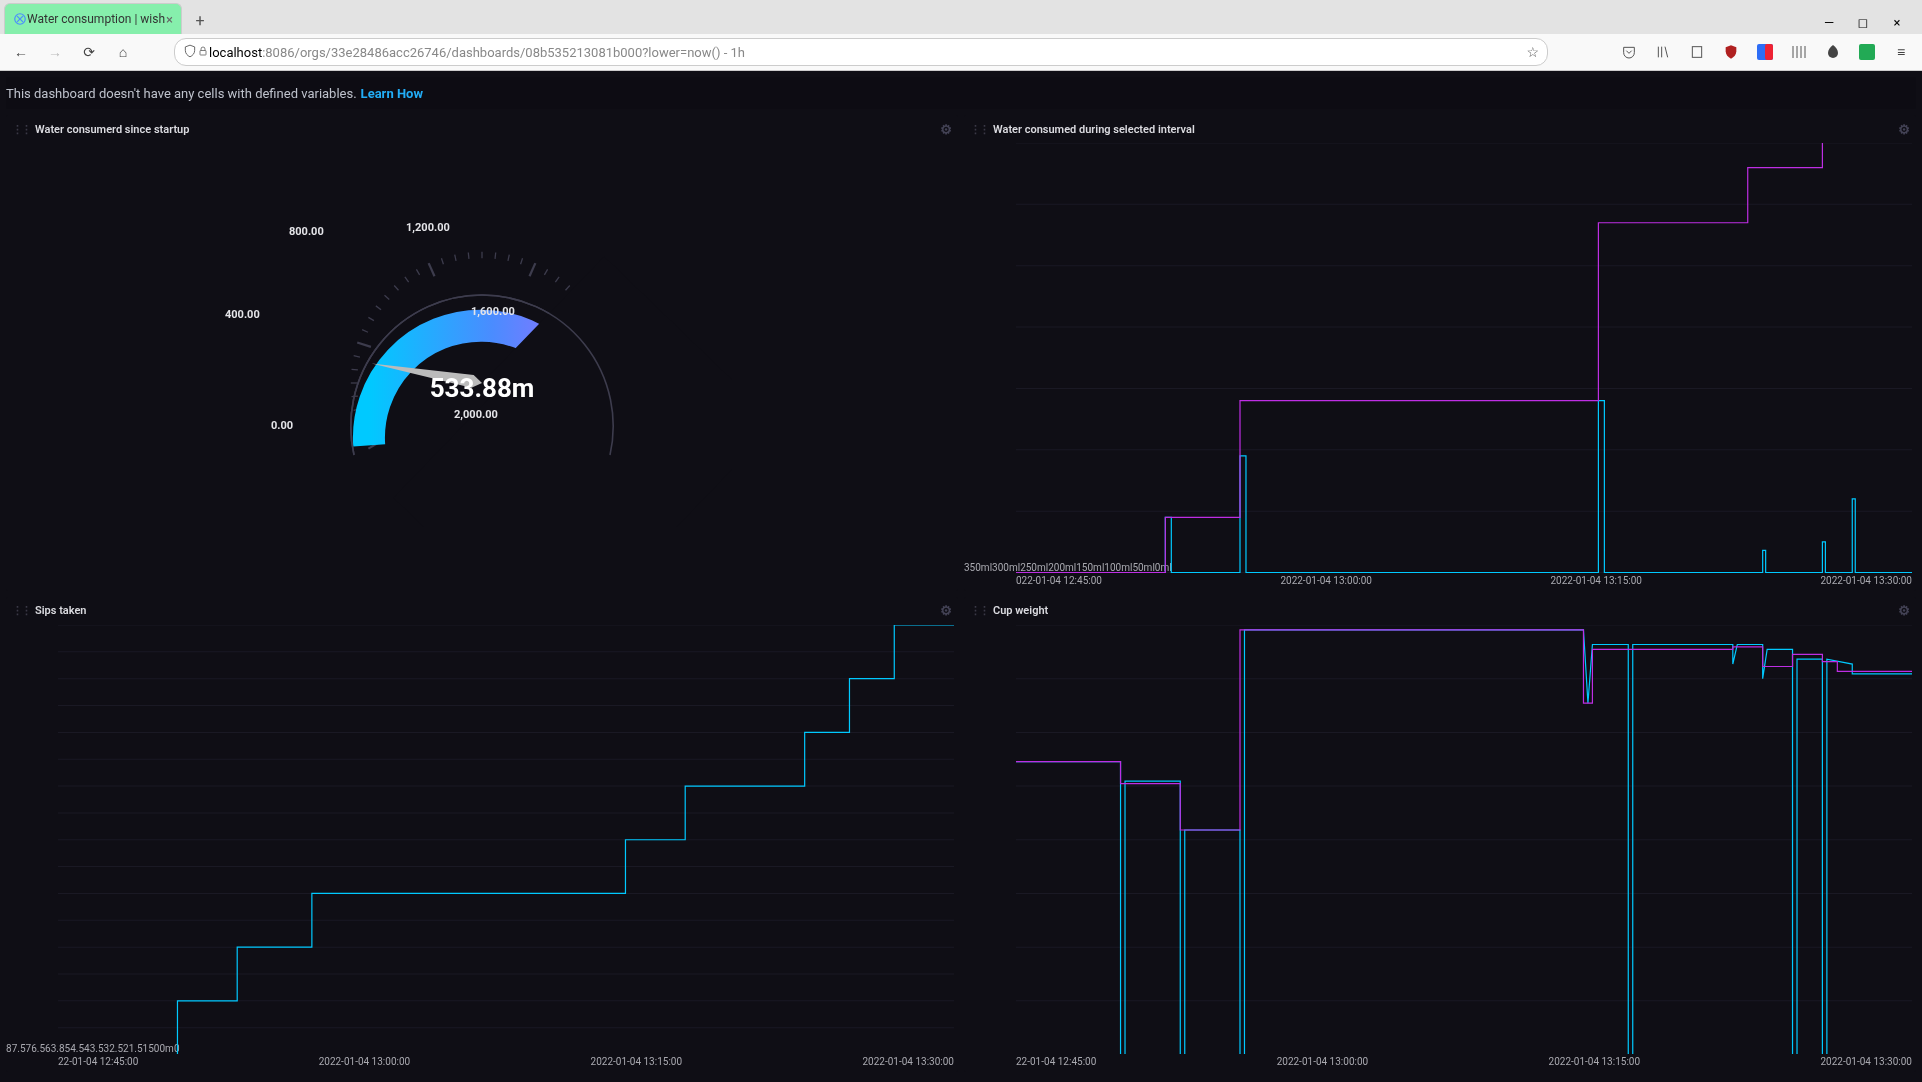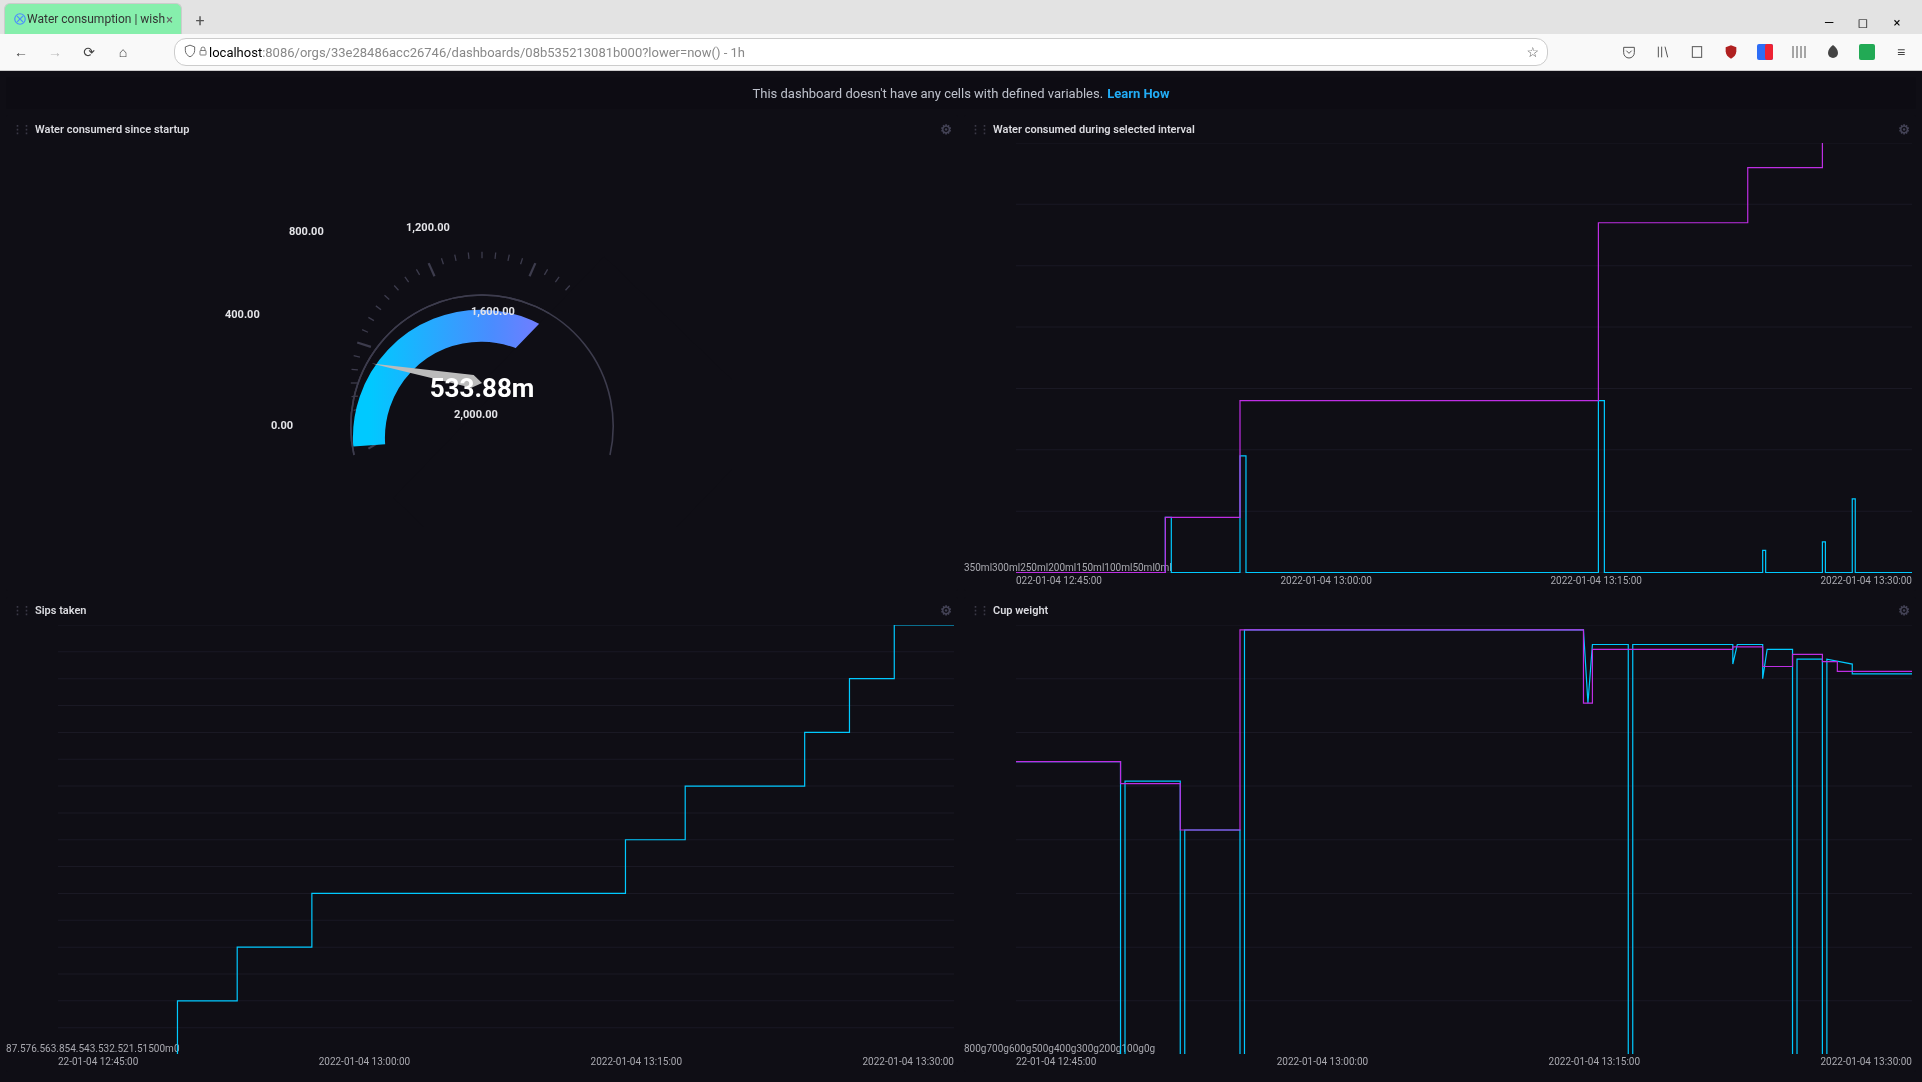--- a/index.html
+++ b/index.html
@@ -32,21 +32,21 @@
   .tbtn { width:26px; height:26px; display:flex; align-items:center; justify-content:center; color:#444; font-size:14px; border-radius:4px; }
   .urlbar { flex:1; height:26px; background:#fff; border:1px solid #ccc; border-radius:12px; display:flex; align-items:center; padding:0 8px; font-size:13px; color:#555; gap:0; margin:0 60px 0 30px; }
   .urlbar .lock { font-size:12px; }
   .urlbar .star { margin-left:auto; font-size:14px; color:#555; }
   .url-host { color:#000; }
   .url-rest { color:#888; }
   .rightbtns { display:flex; gap:8px; }
 
   
   .page { flex:1; background:var(--bg-page); display:flex; flex-direction:column; padding:6px 6px 10px 6px; gap:6px; }
-  .banner { height:32px; background:var(--bg-banner); border-radius:2px; display:flex; align-items:center; justify-content:center; font-size:13px; color:#bec2cc; }
+  .banner { height:32px; background:var(--bg-banner); border-radius:2px; display:flex; align-items:center; font-size:13px; color:#bec2cc; }
   .banner a { color:var(--cyan-dim); margin-left:4px; text-decoration:none;font-weight:bold; }
 
   .grid { flex:1; display:grid; grid-template-columns:1fr 1fr; grid-template-rows:1fr 1fr; gap:6px; }
   .panel { background:var(--bg-panel); border-radius:2px; display:flex; flex-direction:column; position:relative; overflow:hidden; min-height:0; }
   .phead { height:20px; display:flex; align-items:center; padding:4px 6px; color:#dbdbe0; font-size:11px; font-weight:600; }
   .phead .handle { color:#3a3946; margin-right:5px; letter-spacing:-2px; font-size:11px;}
   .gear { margin-left:auto; color:#434255; font-size:13px; }
   .pbody { flex:1; position:relative; min-height:0; }
 
   
@@ -361,31 +361,20 @@
       </div>
 
       <div class="panel">
         <div class="phead">
           <span class="handle">⋮⋮</span>
           <span>Cup weight</span>
           <span class="gear">⚙</span>
         </div>
         <div class="pbody">
             <div class="chart" id="chart-cup">
-              <div class="yaxis">
-                <span>800g</span>
-                <span>700g</span>
-                <span>600g</span>
-                <span>500g</span>
-                <span>400g</span>
-                <span>300g</span>
-                <span>200g</span>
-                <span>100g</span>
-                <span>0g</span>
-              </div>
               <div class="plot">
                 <svg viewBox="0 0 1000 1000" preserveAspectRatio="none">
                   <g class="grid-lines">
                     <line x1="0" x2="1000" y1="1000" y2="1000"></line>
                     <line x1="0" x2="1000" y1="875" y2="875"></line>
                     <line x1="0" x2="1000" y1="750" y2="750"></line>
                     <line x1="0" x2="1000" y1="625" y2="625"></line>
                     <line x1="0" x2="1000" y1="500" y2="500"></line>
                     <line x1="0" x2="1000" y1="375" y2="375"></line>
                     <line x1="0" x2="1000" y1="250" y2="250"></line>

